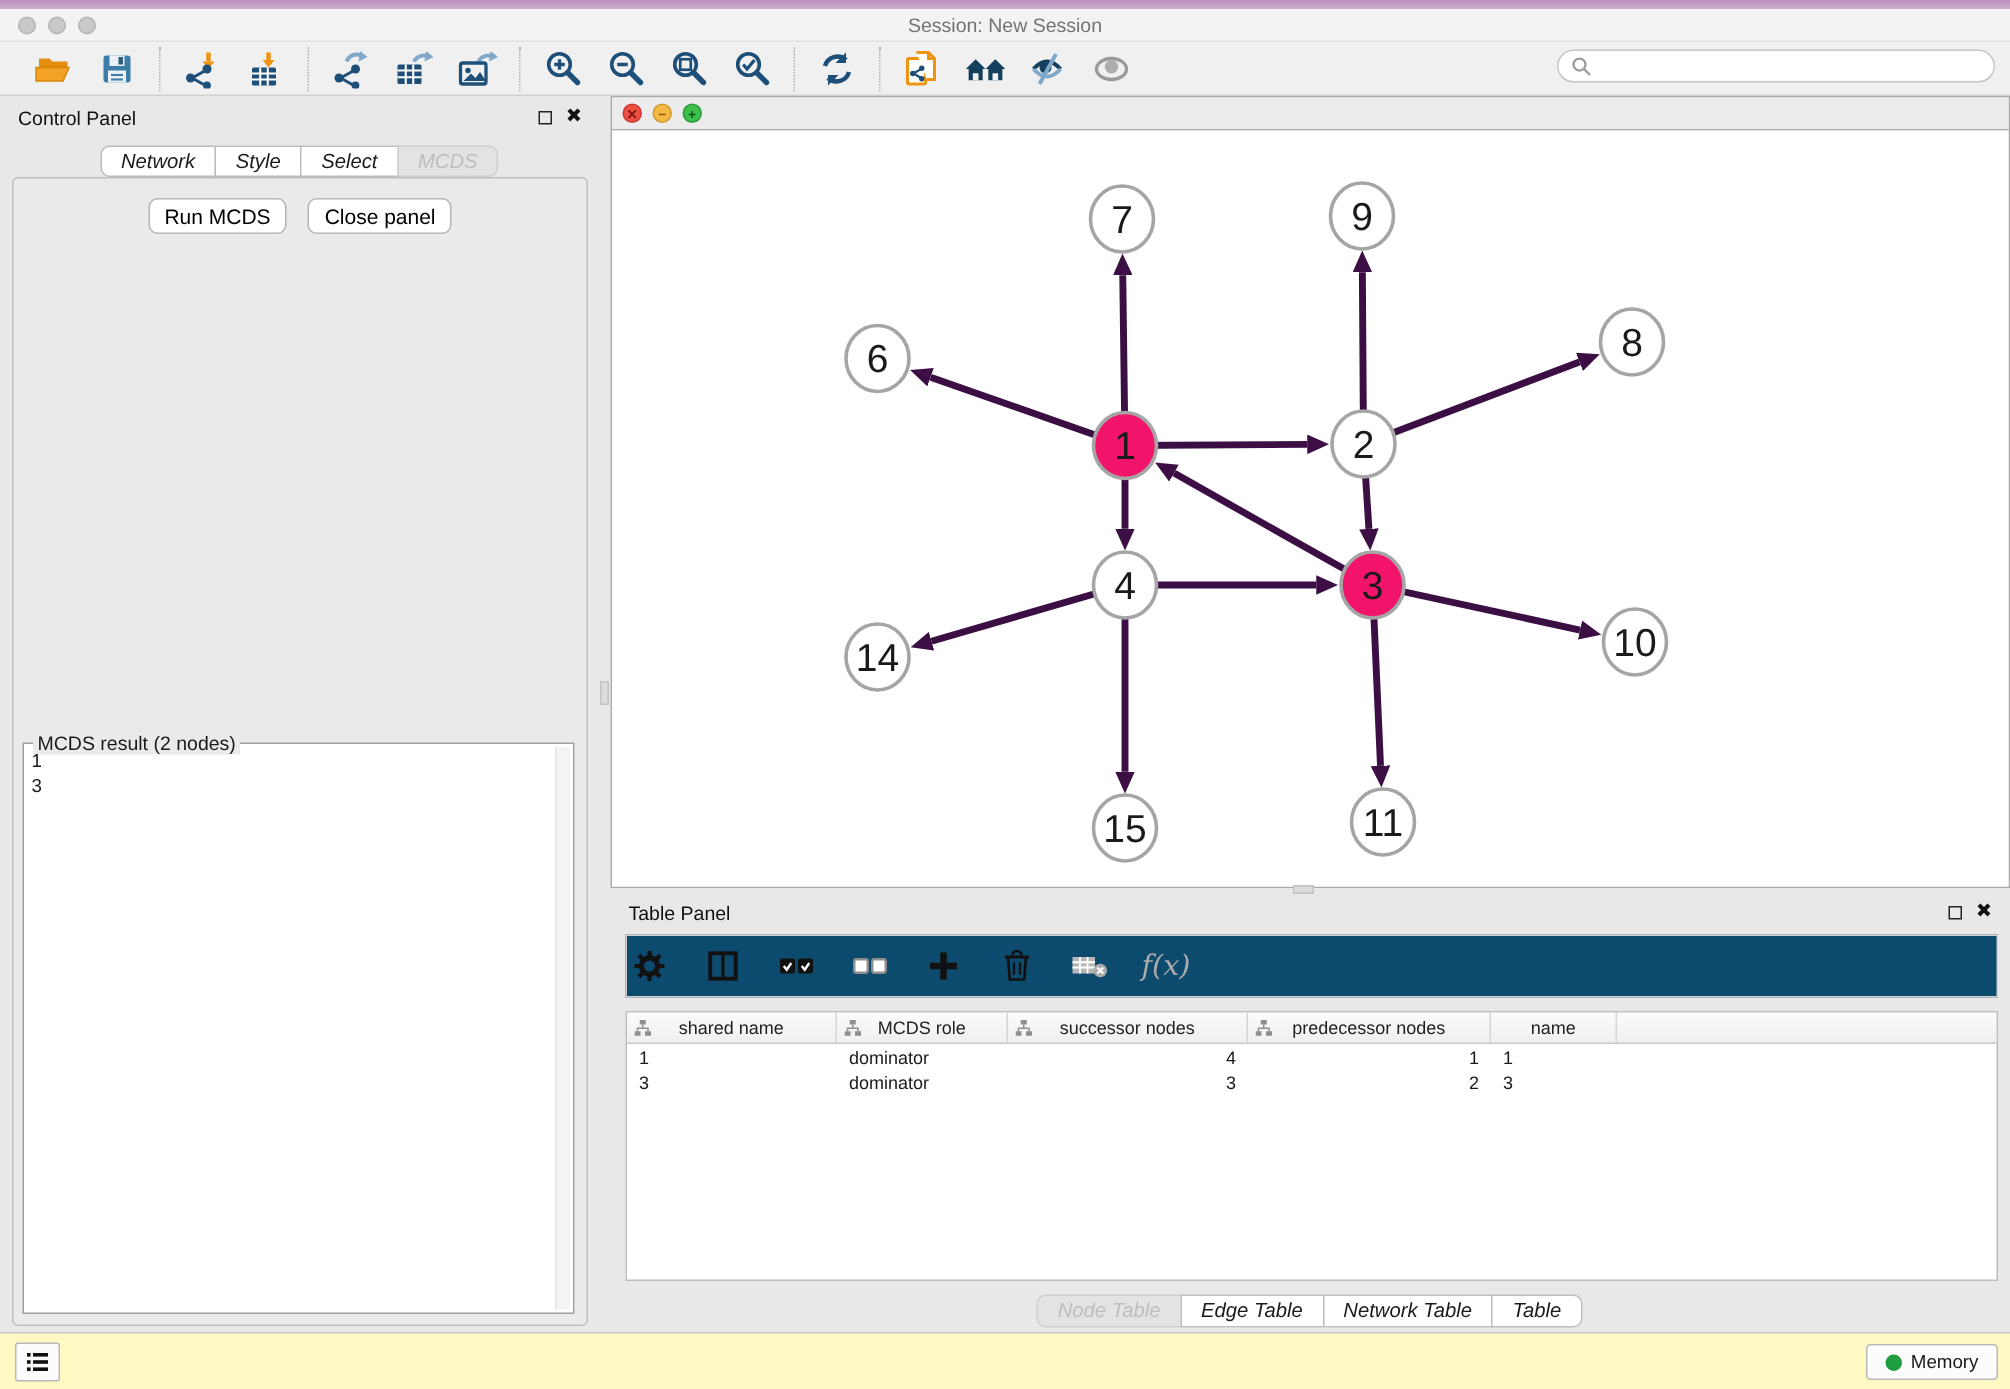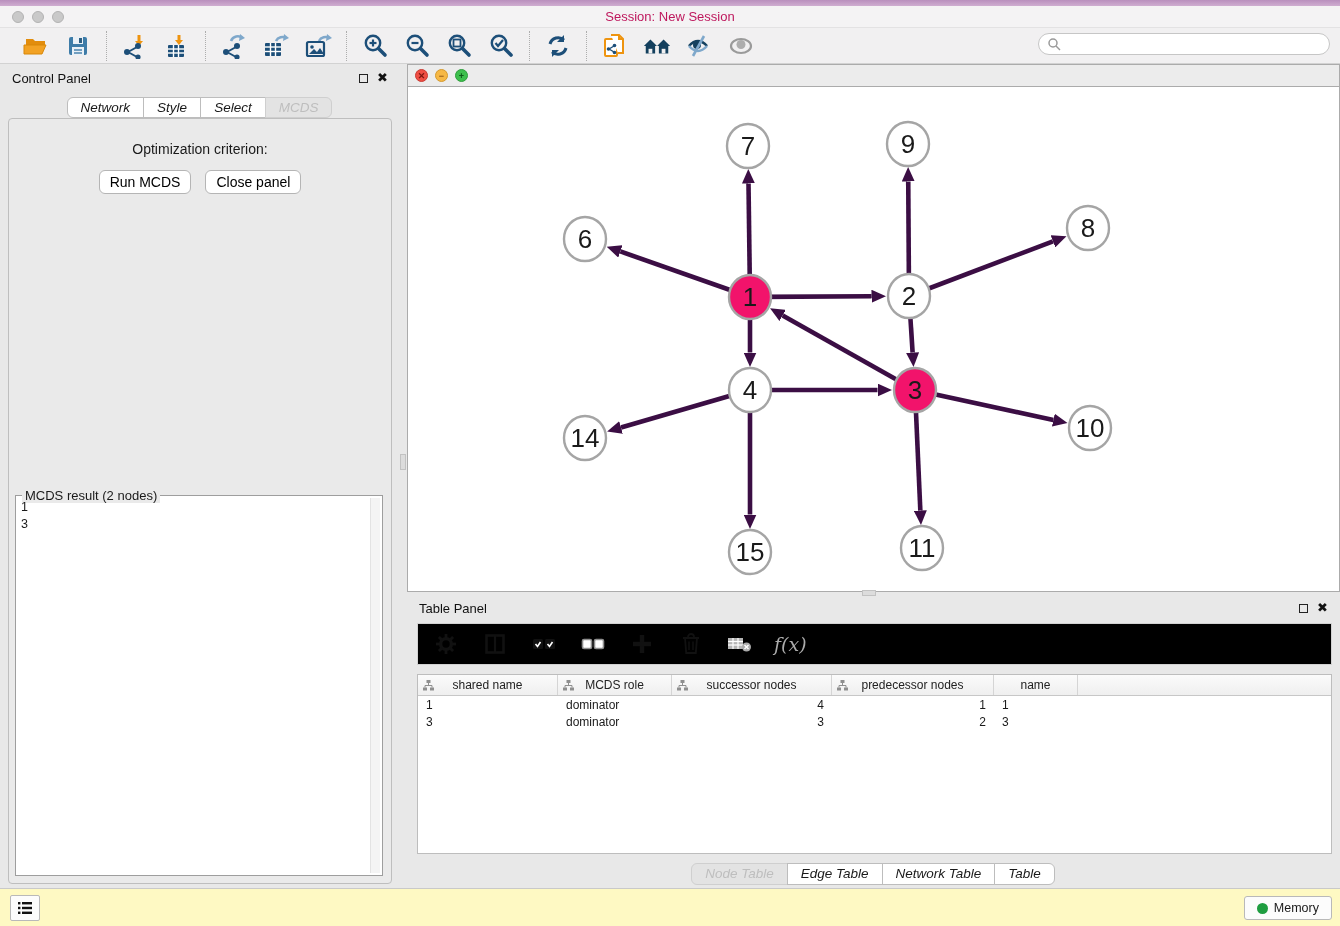--- a/index.html
+++ b/index.html
@@ -11,21 +11,21 @@
   }
   
   .accent-strip { position:absolute; top:0; left:0; right:0; height:6px;
     background:linear-gradient(#b98fbd,#cfadd0); }
   .titlebar { position:absolute; top:6px; left:0; right:0; height:22px;
     background:#F4F3F4; border-bottom:1px solid #E3E2E3; }
   .traffic { position:absolute; top:5px; left:12px; display:flex; gap:8px; }
   .tl { width:12px; height:12px; border-radius:50%; background:#C9C9C9;
     border:1px solid #B3B3B3; }
   .win-title { position:absolute; left:0; right:0; top:0; height:22px;
-    line-height:22px; text-align:center; color:#be185d; font-size:13px; }
+    line-height:22px; text-align:center; color:#737373; font-size:13px; }
   .toolbar { position:absolute; top:28px; left:0; right:0; height:36px;
     background:#F1F0F1; border-bottom:1px solid #D2D2D2;
     display:flex; align-items:center; padding-left:8px; }
   .tgroup { display:flex; align-items:center; gap:12px; padding:0 13px; }
   .tsep { width:0; height:30px; border-left:1px dotted #ADADAD; }
   .tbtn { width:30px; height:30px; display:flex; align-items:center;
     justify-content:center; cursor:default; }
   .searchbox { position:absolute; right:10px; top:5px; width:292px; height:22px;
     background:#fff; border:1px solid #C6C6C6; border-radius:12px;
     display:flex; align-items:center; padding:0 8px; }
@@ -91,22 +91,22 @@
     line-height:22px; text-align:center; font-size:13px; color:#b91c1c;margin-top:28px; }
   .net-canvas { position:absolute; top:22px; left:0; right:0; bottom:0;
     background:#fff; }
   .net-canvas svg { display:block; }
 
   
   .table-panel { position:absolute; left:407px; top:595px; right:0; bottom:38px; }
   .tp-header { position:absolute; top:0; left:0; right:0; height:26px;
     display:flex; align-items:center; padding:0 12px; }
   .tp-toolbar { position:absolute; left:10px; right:8px; top:28px; height:42px;
-    background:#000000; border:1px solid #D2D2D2; display:flex;
-    align-items:center; gap:19px; padding:0 13px; }
+    background:#0c4a6e; border:1px solid #D2D2D2; display:flex;
+    align-items:center; gap:19px; padding:0 0; }
   .fx-label { font-family:"DejaVu Serif",serif; font-style:italic;
     color:#ABABAB; font-size:19px; }
   .tp-table { position:absolute; left:10px; right:8px; top:79px; bottom:34px;
     background:#fff; border:1px solid #BDBDBD; overflow:hidden; }
   .thead { display:flex; height:21px; background:linear-gradient(#FBFBFB,#EFEFEF);
     border-bottom:1px solid #C7C7C7; }
   .th { position:relative; display:flex; align-items:center; justify-content:center;
     border-right:1px solid #D5D5D5; font-size:12px; color:#222; }
   .th .tree-ic { position:absolute; left:5px; top:5px; }
   .trow { display:flex; height:17px; }
@@ -333,21 +333,20 @@
       <span class="close-ic">✖</span>
     </span>
   </div>
   <div class="cp-tabs">
     <span class="tab">Network</span>
     <span class="tab">Style</span>
     <span class="tab">Select</span>
     <span class="tab selected">MCDS</span>
   </div>
   <div class="cp-body">
-    <div class="opt-label">Optimization criterion:</div>
     <div class="cp-btnrow">
       <button class="btn">Run MCDS</button>
       <button class="btn">Close panel</button>
     </div>
     <div class="result-group">
       <span class="result-legend">MCDS result (2 nodes)</span>
       <div class="result-text">1
 3</div>
       <div class="result-scroll"></div>
     </div>

